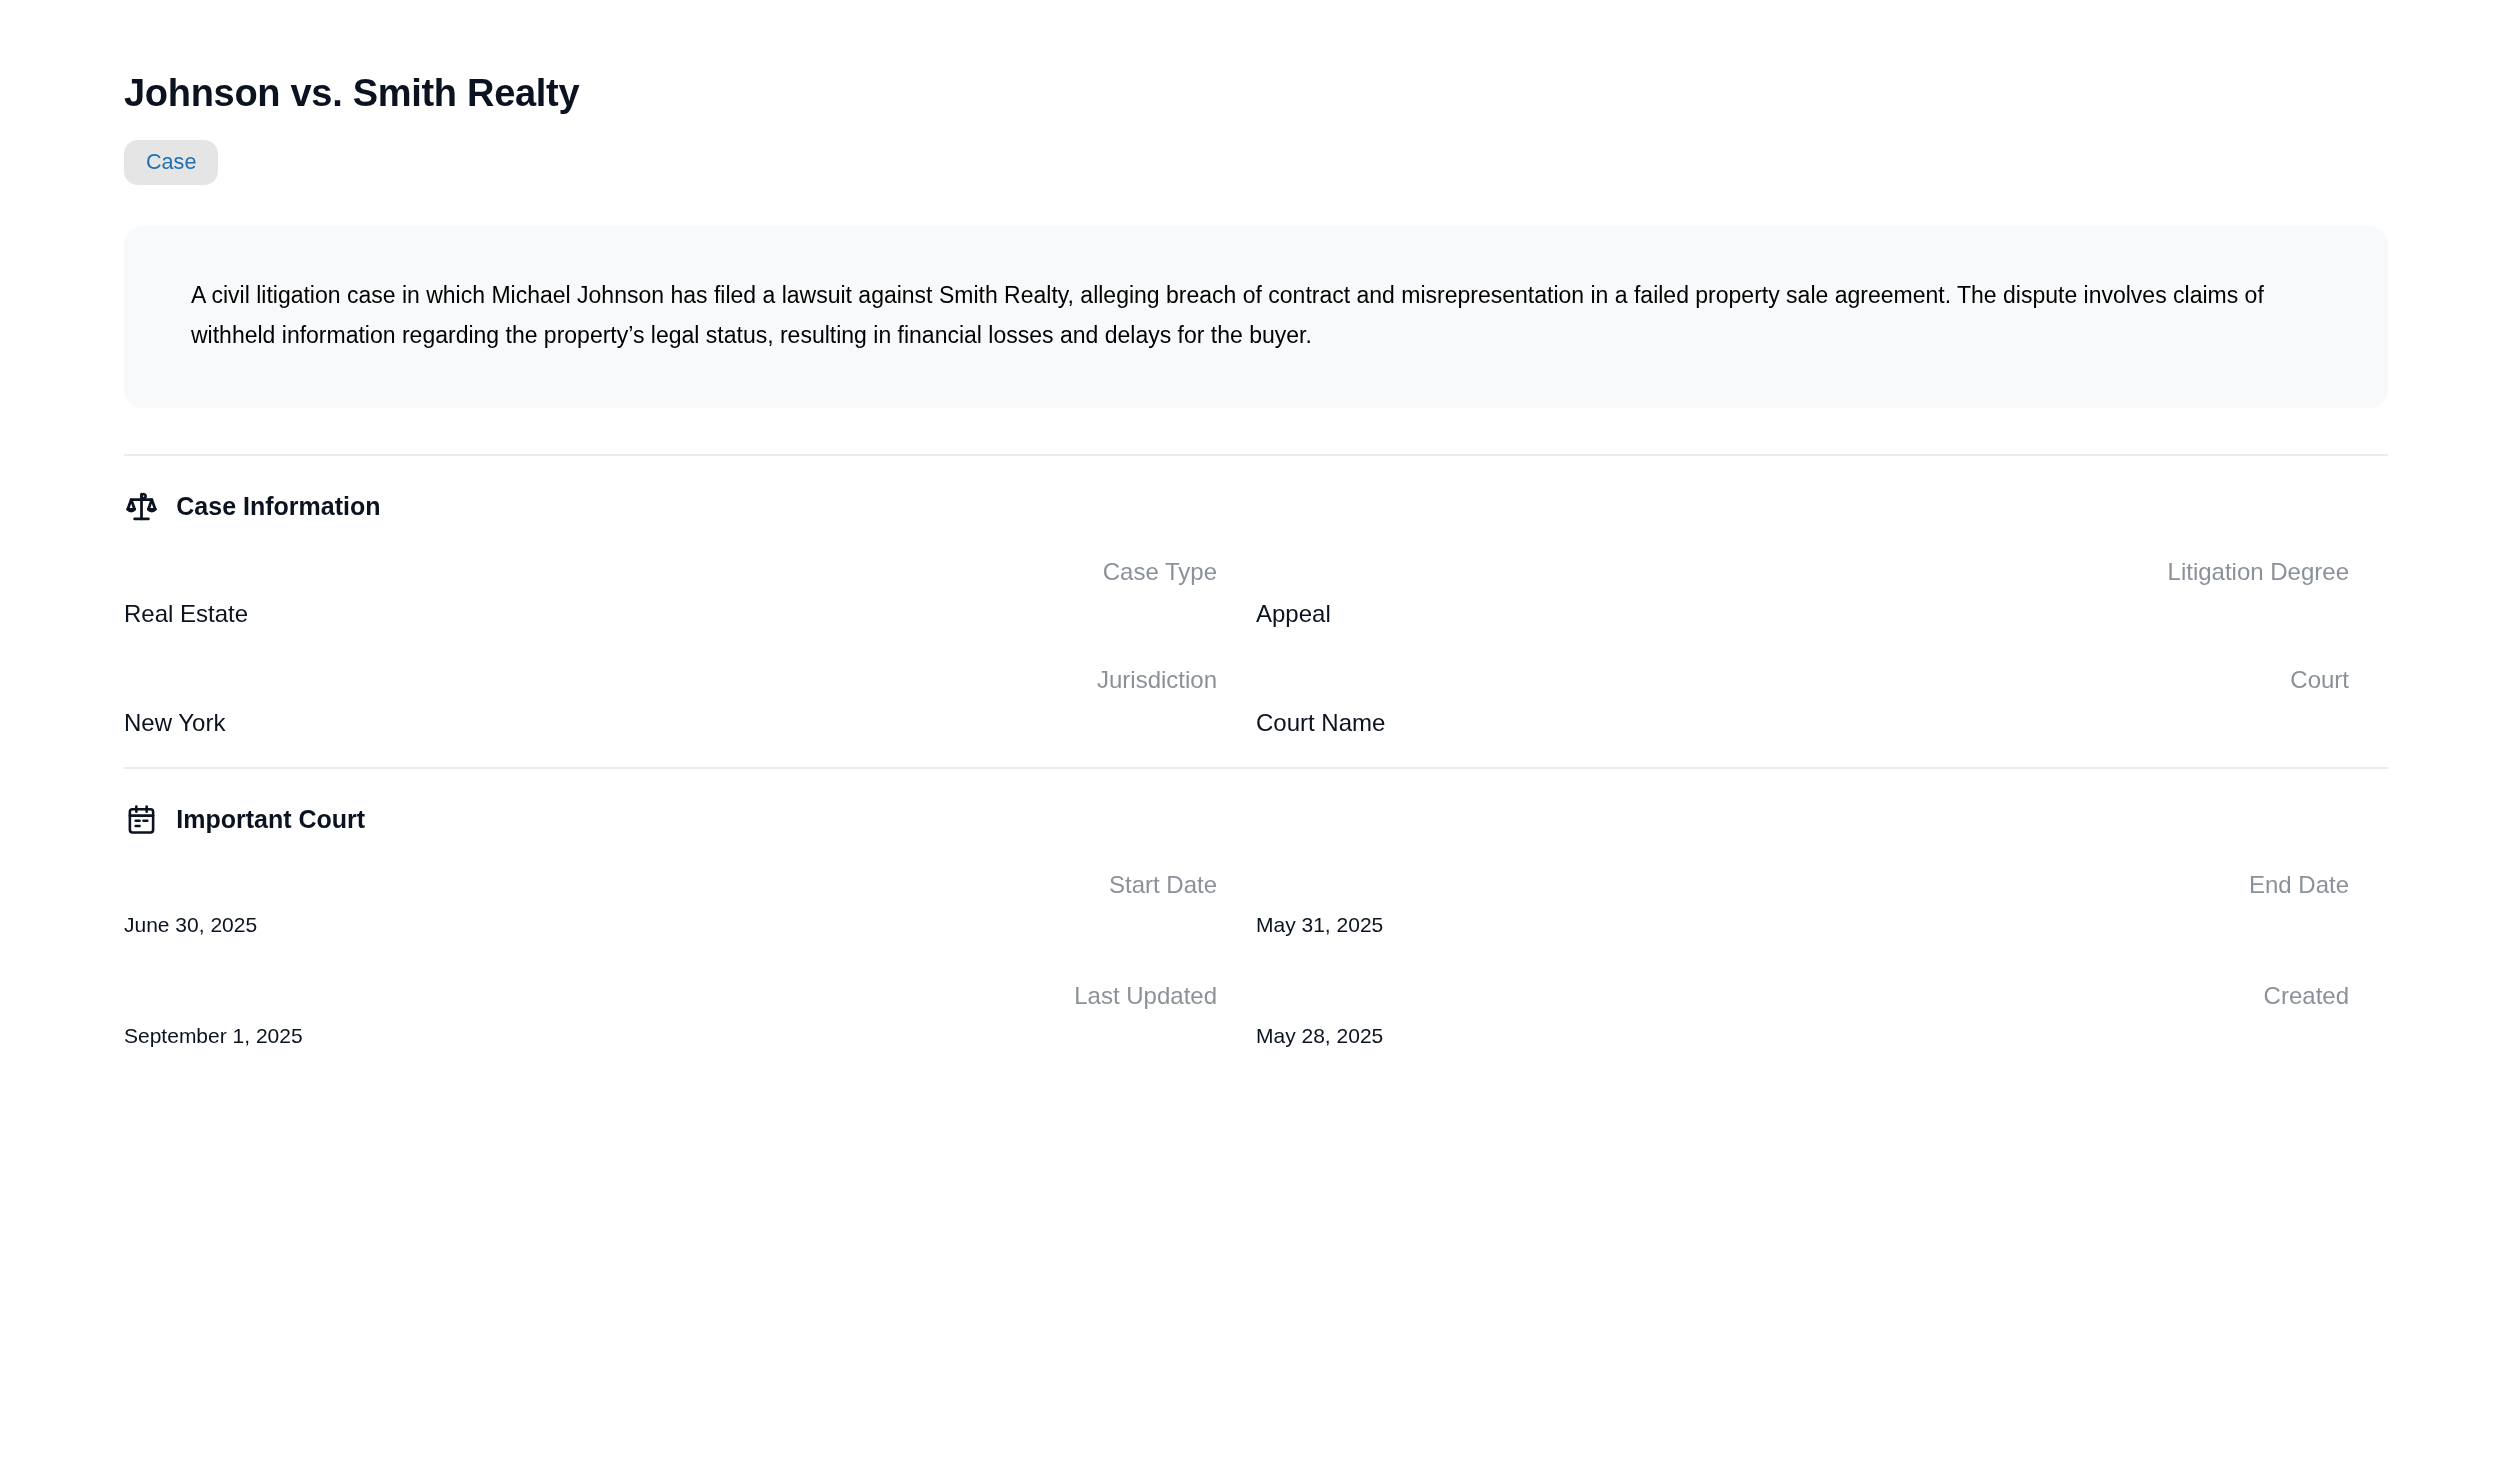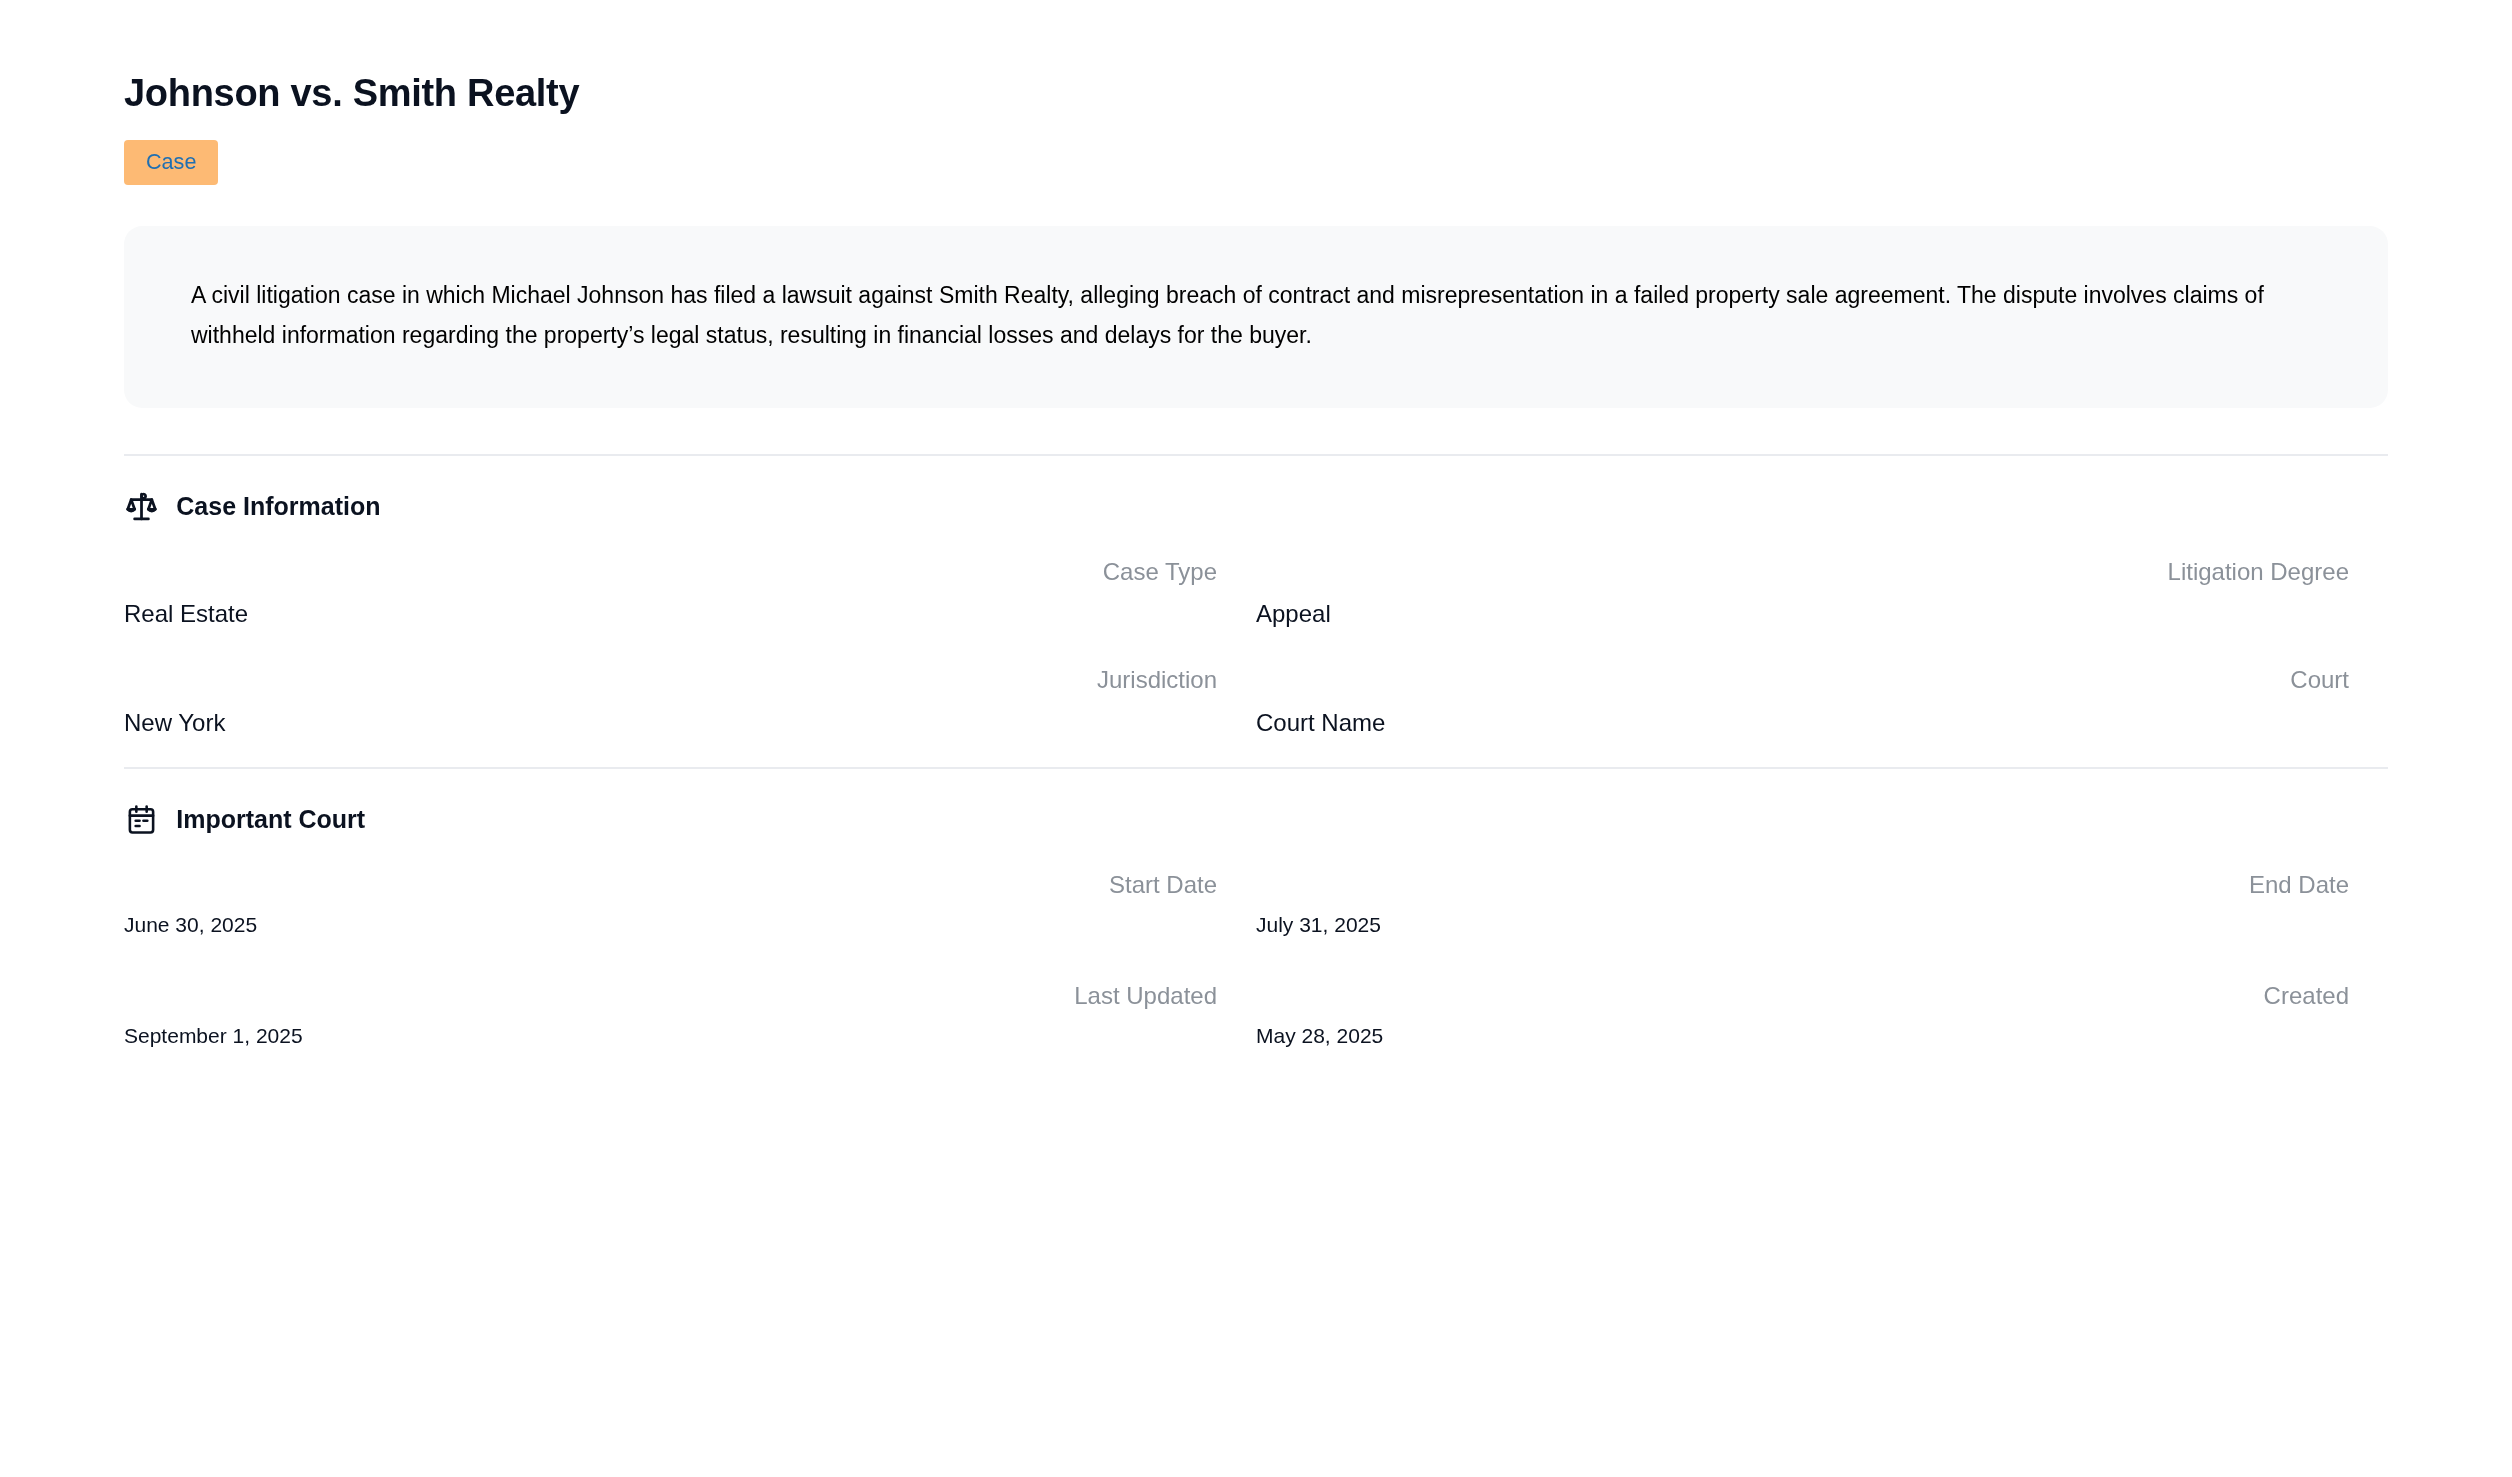--- a/index.html
+++ b/index.html
@@ -24,25 +24,25 @@
     letter-spacing: -0.3px;
     color: #0b1220;
     margin: 0 0 24px 0;
     line-height: 1.15;
   }
   .badge-row {
     margin: 0 0 41px 0;
   }
   .badge {
     display: inline-block;
-    background: #fdba74;
+    background: #e5e5e5;
     color: #1f6fb2;
     font-size: 21.6px;
     font-weight: 500;
-    border-radius: 4px;
+    border-radius: 14px;
     padding: 11px 22px 13px 22px;
     line-height: 1;
     text-align: right;
   }
   .summary-card {
     background: #f8f9fa;
     border-radius: 18.3px;
     padding: 34px 51px 37px 51px;
     margin-bottom: 46px;
   }
@@ -183,21 +183,21 @@
       <span class="section-title">Important Court</span>
     </div>
 
     <div class="field-grid dates">
       <div class="field">
         <div class="field-label">Start Date</div>
         <div class="field-value">June 30, 2025</div>
       </div>
       <div class="field">
         <div class="field-label">End Date</div>
-        <div class="field-value">July 31, 2025</div>
+        <div class="field-value">May 31, 2025</div>
       </div>
       <div class="field">
         <div class="field-label">Last Updated</div>
         <div class="field-value">September 1, 2025</div>
       </div>
       <div class="field">
         <div class="field-label">Created</div>
         <div class="field-value">May 28, 2025</div>
       </div>
     </div>

